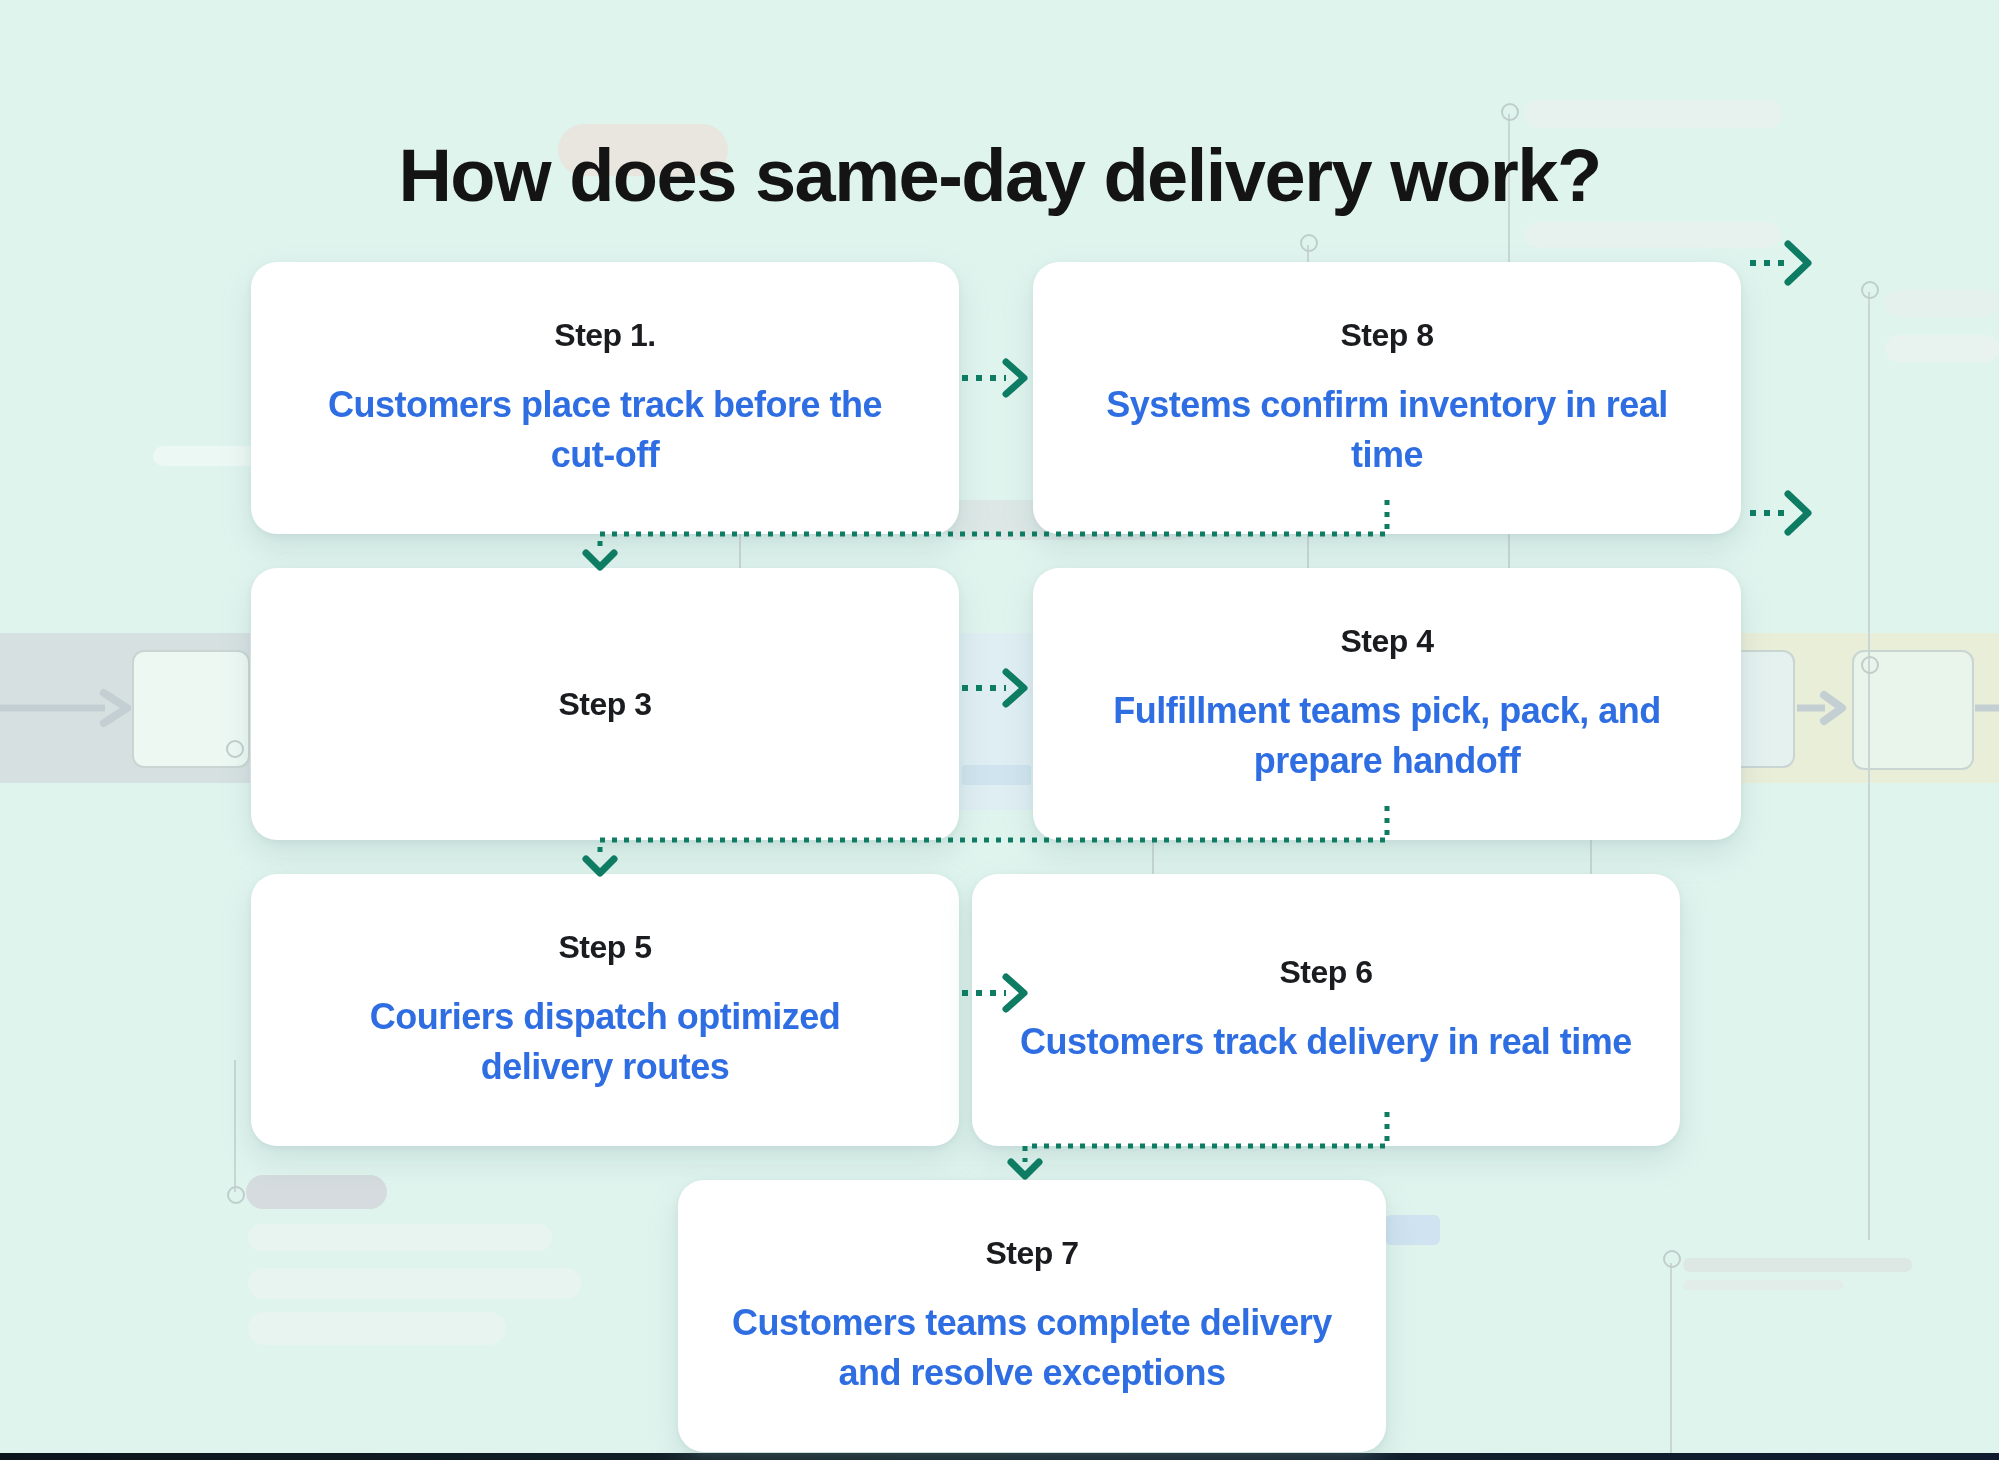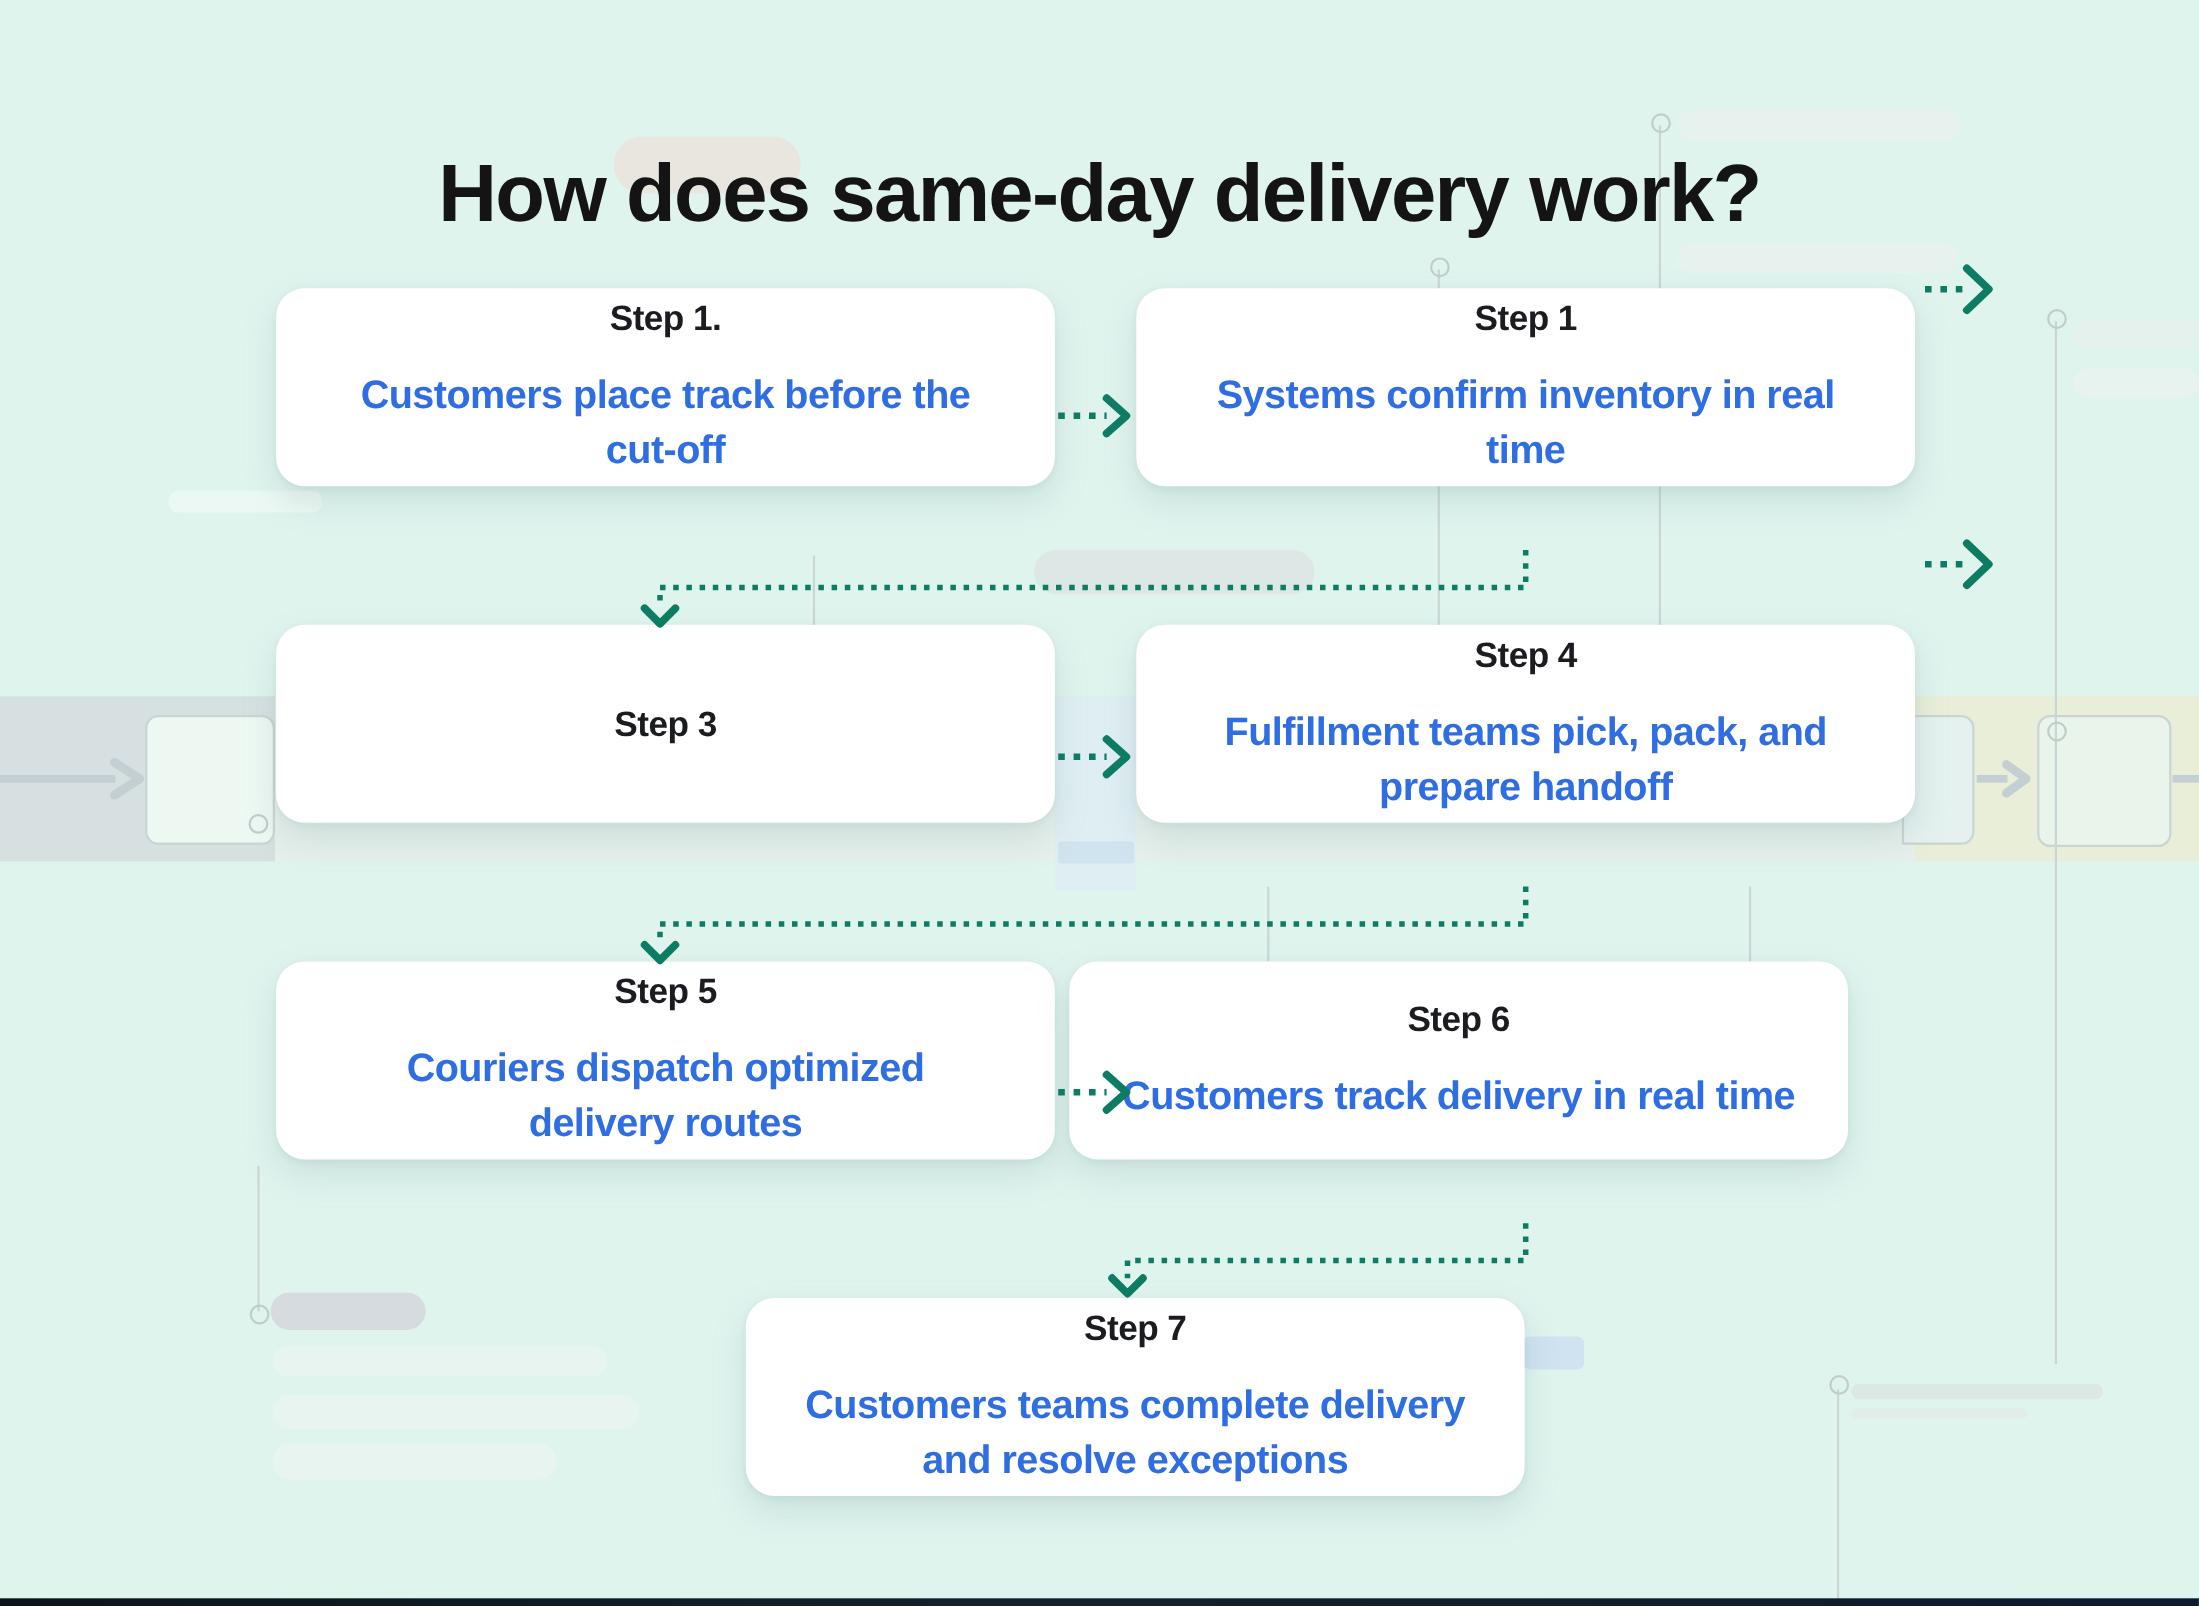--- a/index.html
+++ b/index.html
@@ -46,21 +46,21 @@
   .d4{left:1300px;top:234px;} .d5{left:227px;top:1186px;} .d6{left:1663px;top:1250px;}
   .d7{left:226px;top:740px;}
   .bottom-bar{left:0;top:1453px;width:1999px;height:7px;
               background:linear-gradient(90deg,#0b141a,#13222a 45%,#0e1a2e);}
 
   
   .title{position:absolute;left:0;top:136px;width:1999px;text-align:center;
          font-size:74px;font-weight:700;letter-spacing:-1.5px;color:#141414;line-height:80px;}
 
   
-  .card{position:absolute;width:708px;height:180px;background:#ffffff;border-radius:26px;
+  .card{position:absolute;width:708px;height:272px;background:#ffffff;border-radius:26px;
         box-shadow:0 14px 30px rgba(125,158,158,.22),0 2px 6px rgba(125,158,158,.12);
         display:flex;flex-direction:column;align-items:center;justify-content:center;
         gap:26px;padding:0 20px;box-sizing:border-box;z-index:2;}
   .card1{left:251px;top:262px;} .card2{left:1033px;top:262px;}
   .card3{left:251px;top:568px;} .card4{left:1033px;top:568px;}
   .card5{left:251px;top:874px;padding-left:20px;} .card6{left:972px;top:874px;}
   .card7{left:678px;top:1180px;}
   .step-label{font-size:32px;font-weight:700;color:#1a1c20;letter-spacing:-0.5px;}
   .step-text{font-size:36px;font-weight:700;color:#2f6ee2;text-align:center;
              line-height:50px;letter-spacing:-0.5px;}
@@ -132,21 +132,21 @@
     <line class="gray-line" x1="0" y1="5" x2="24" y2="5"></line>
   </svg>
 
   <div class="title">How does same-day delivery work?</div>
 
   <div class="card card1">
     <div class="step-label">Step 1.</div>
     <div class="step-text">Customers place track before the cut-off</div>
   </div>
   <div class="card card2">
-    <div class="step-label">Step 1</div>
+    <div class="step-label">Step 8</div>
     <div class="step-text">Systems confirm inventory in real time</div>
   </div>
   <div class="card card3">
     <div class="step-label">Step 3</div>
   </div>
   <div class="card card4">
     <div class="step-label">Step 4</div>
     <div class="step-text">Fulfillment teams pick, pack, and prepare handoff</div>
   </div>
   <div class="card card5">

